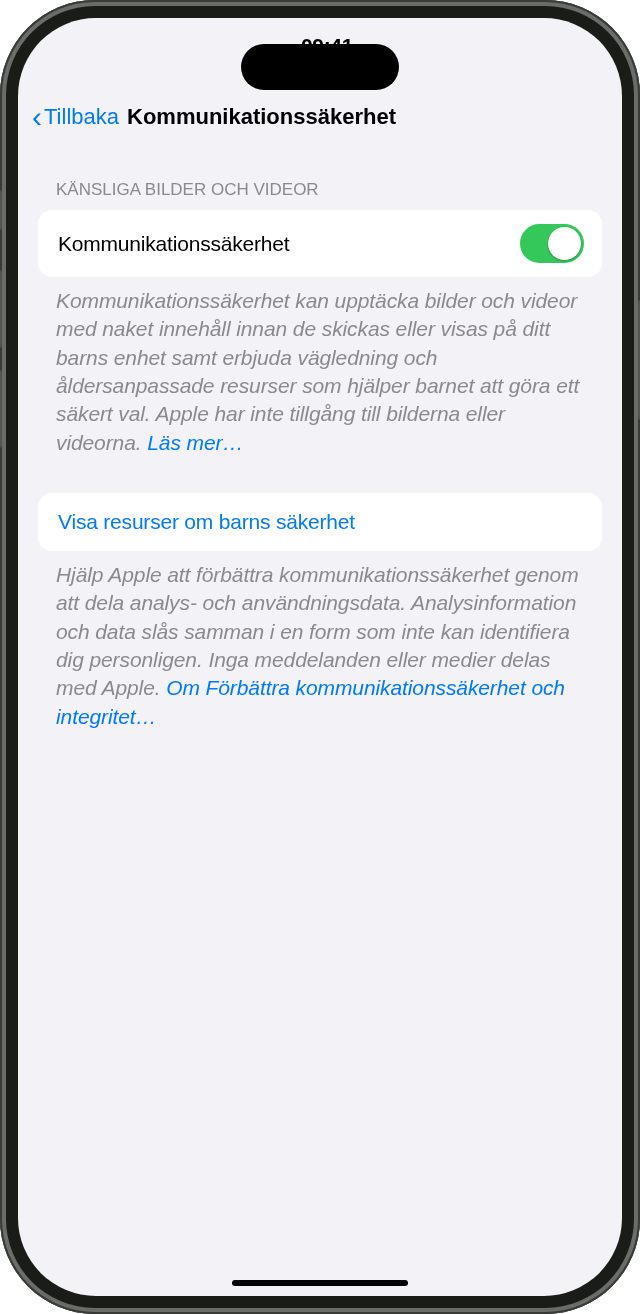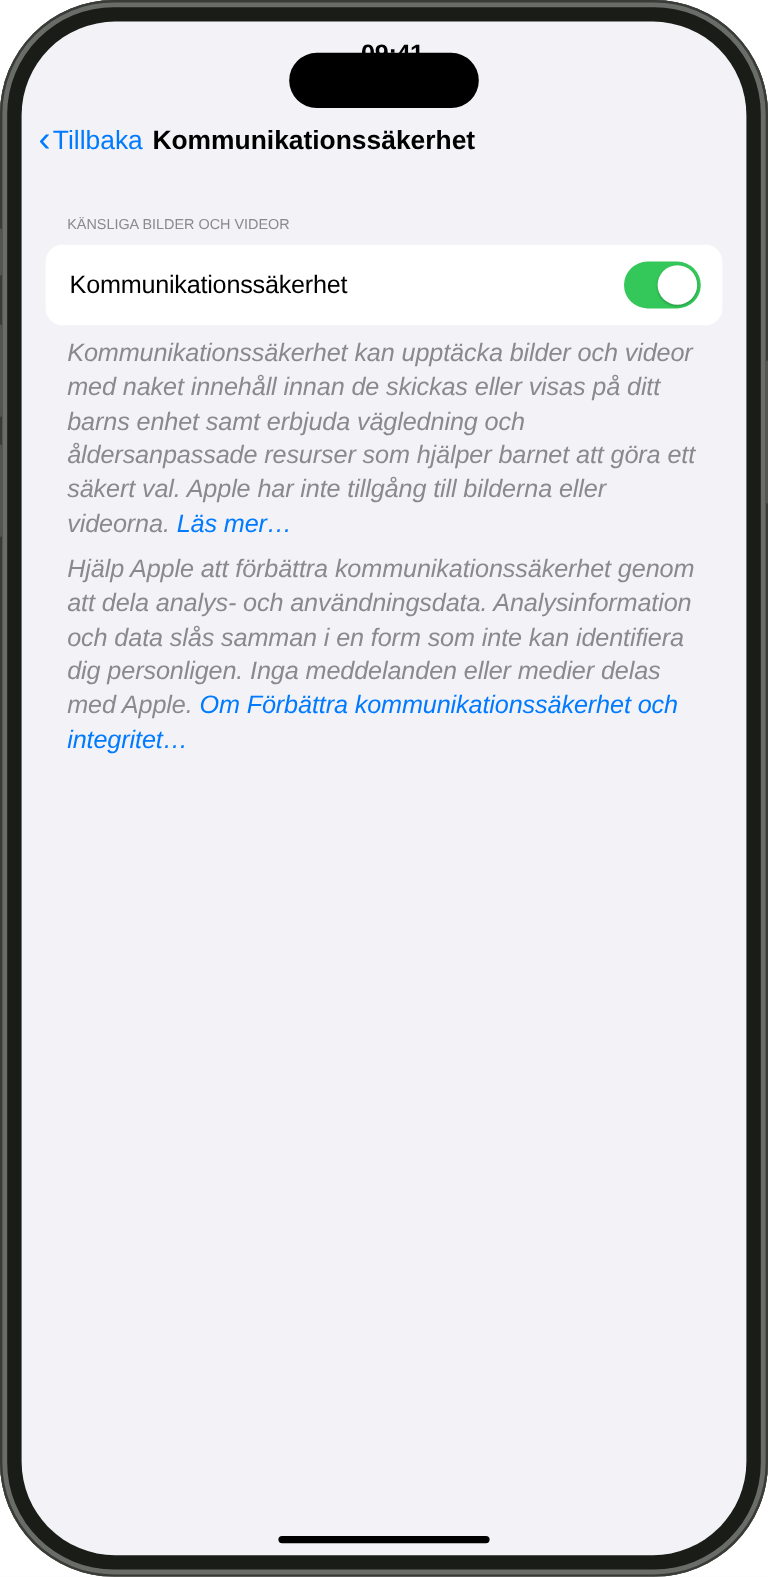--- a/index.html
+++ b/index.html
@@ -141,21 +141,21 @@
     .nav-title {
       font-size: 22px;
       font-weight: 600;
       color: #000;
       margin-left: 4px;
     }
     .content {
       padding: 0 20px;
     }
     .section-header {
-      font-size: 12px;
+      font-size: 17px;
       color: #8a8a8e;
       text-transform: uppercase;
       letter-spacing: 0;
       padding: 38px 18px 10px 18px;
     }
     .section-header.tight {
       padding-top: 28px;
     }
     .cell-group {
       background: #fff;
@@ -271,20 +271,25 @@
           <span class="cell-label">Kommunikationssäkerhet</span>
           <div class="toggle">
             <div class="toggle-knob"></div>
           </div>
         </div>
       </div>
       <div class="section-footer">
         <span>Kommunikationssäkerhet kan upptäcka bilder och videor med naket innehåll innan de skickas eller visas på ditt barns enhet samt erbjuda vägledning och åldersanpassade resurser som hjälper barnet att göra ett säkert val. Apple har inte tillgång till bilderna eller videorna. </span><span class="link-inline">Läs mer…</span>
       </div>
 
+      <div class="cell-group spacer-link-group">
+        <div class="cell">
+          <span class="cell-link">Visa resurser om barns säkerhet</span>
+        </div>
+      </div>
 
       <div class="section-footer">
         <span>Hjälp Apple att förbättra kommunikationssäkerhet genom att dela analys- och användningsdata. Analysinformation och data slås samman i en form som inte kan identifiera dig personligen. Inga meddelanden eller medier delas med Apple. </span><span class="link-inline">Om Förbättra kommunikationssäkerhet och integritet…</span>
       </div>
 
     </div>
 
     <div class="home-indicator"></div>
   </div>
 </div>

